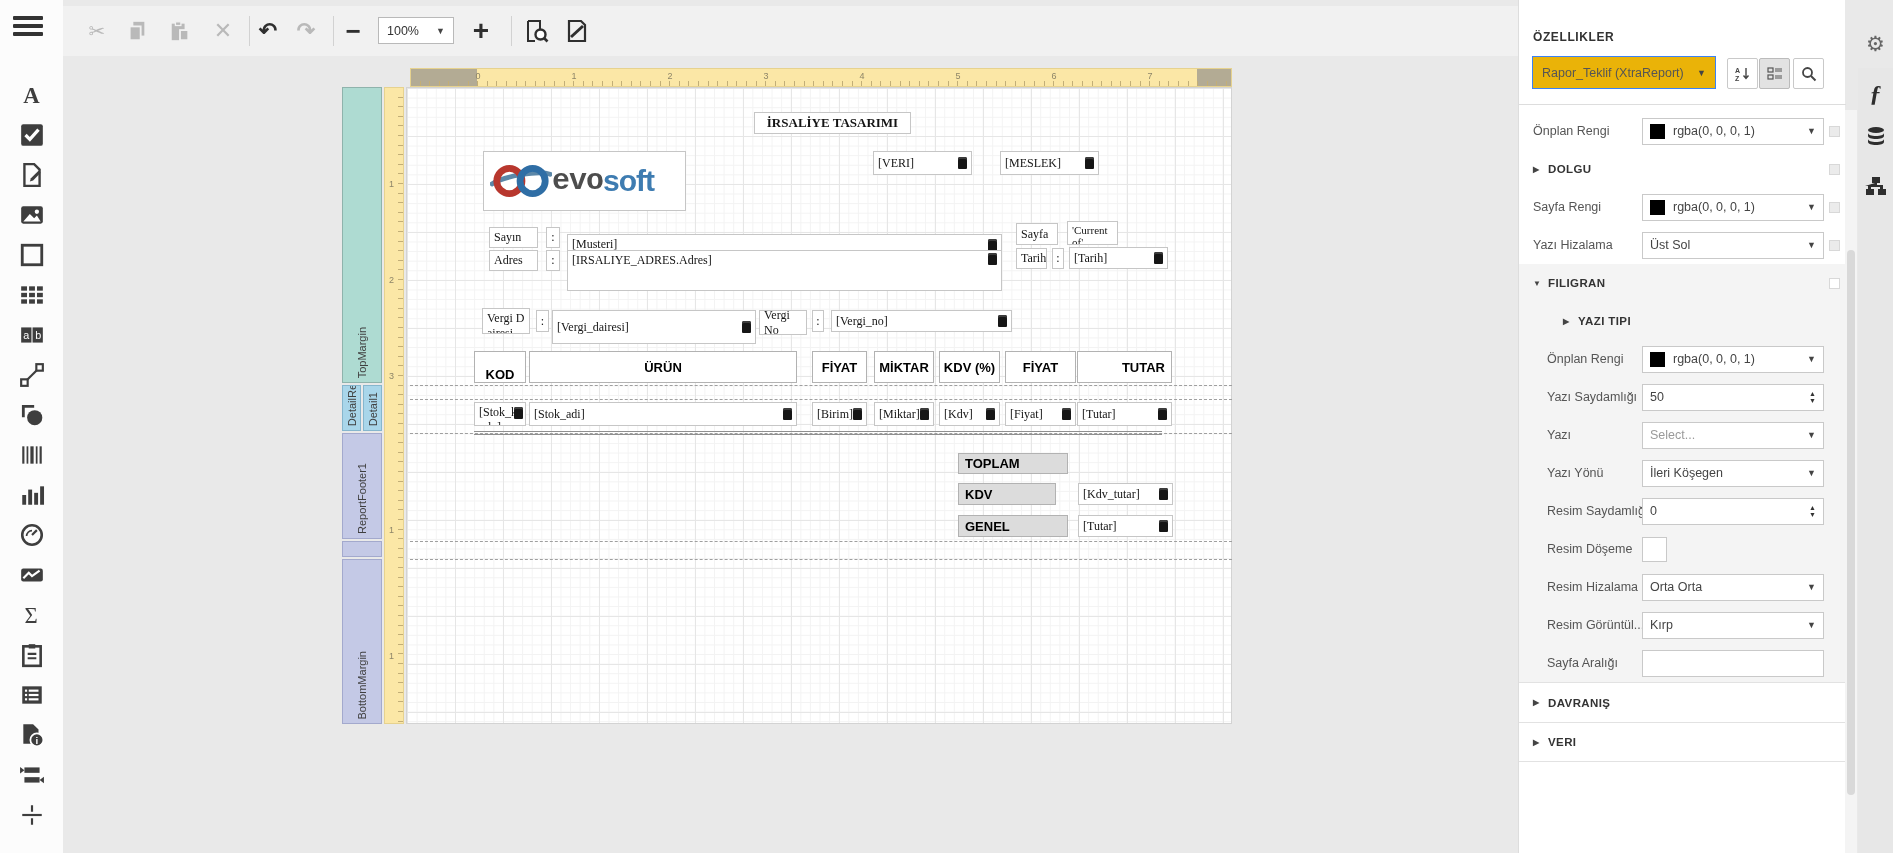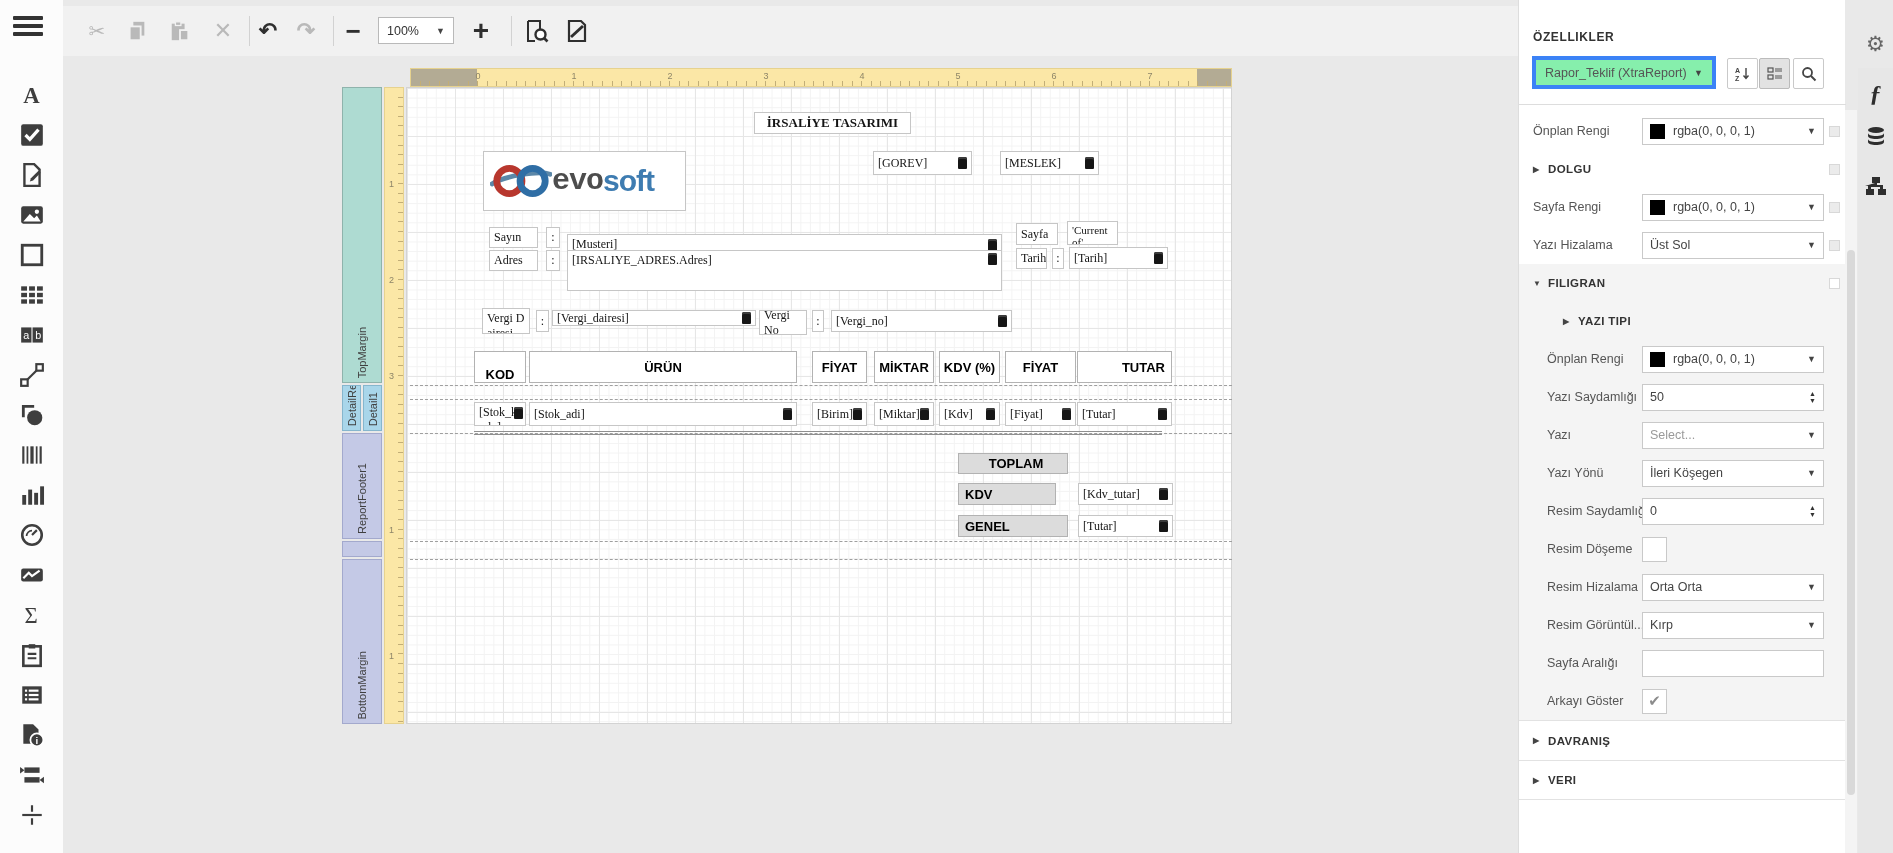--- a/index.html
+++ b/index.html
@@ -49,21 +49,21 @@
   .wrap2{white-space:normal;word-break:break-all;line-height:14px;align-items:flex-start;padding-top:2px;}
   #lineel{position:absolute;left:474px;top:431px;width:688px;height:4px;border-top:1px solid #8f8f8f;border-bottom:1px solid #8f8f8f;box-sizing:border-box;}
   
   #logobox{position:absolute;left:483px;top:151px;width:203px;height:60px;background:#fff;border:1px solid #c6c6c6;box-sizing:border-box;
            display:flex;align-items:center;padding-left:6px;overflow:hidden;}
   #logobox .evo{font-size:30px;font-weight:bold;color:#4d4d4d;letter-spacing:-1px;font-family:Liberation Mono, monospace;}
   #logobox .soft{font-size:30px;font-weight:bold;color:#3e7cb1;letter-spacing:-1px;}
   
   #panel{position:absolute;left:1518px;top:0;width:327px;height:853px;background:#fff;border-left:1px solid #ddd;box-sizing:border-box;}
   #ptitle{position:absolute;left:14px;top:30px;font-size:12px;font-weight:bold;color:#333;letter-spacing:.6px;}
-  #psel{position:absolute;left:13px;top:56px;width:184px;height:33px;border:4px solid #3b82f6;background:#86efac;display:flex;align-items:center;
+  #psel{position:absolute;left:13px;top:56px;width:184px;height:33px;border:1px solid #3b82f6;background:#eab308;display:flex;align-items:center;
         padding:0 9px;box-sizing:border-box;font-size:12.5px;color:#555;cursor:pointer;}
   #psel .dd{margin-left:auto;font-size:9px;color:#444;}
   .pbtn{position:absolute;top:58px;width:29px;height:29px;border:1px solid #c9c9c9;border-radius:2px;background:#fff;display:flex;
         align-items:center;justify-content:center;cursor:pointer;}
   .pbtn.sel{background:#e2e2e2;border-color:#bbb;}
   #psep{position:absolute;left:0;top:104px;width:327px;height:1px;background:#ddd;}
   #pbody{position:absolute;left:0;top:112px;width:327px;}
   .prow{position:relative;height:38px;display:flex;align-items:center;padding-left:14px;box-sizing:border-box;}
   .plabel{flex:none;width:109px;font-size:12.5px;color:#555;overflow:hidden;white-space:nowrap;}
   .pctrl{flex:none;width:182px;height:27px;border:1px solid #c9c9c9;background:#fff;display:flex;align-items:center;
@@ -370,21 +370,21 @@
     <svg width="62" height="46" viewBox="0 0 64 46">
       <path d="M2 26 C14 18 50 12 62 16" stroke="#5b87a8" stroke-width="5" fill="none" stroke-linecap="round"></path>
       <circle cx="20" cy="23" r="13" stroke="#b8372e" stroke-width="7" fill="none"></circle>
       <circle cx="44" cy="23" r="13" stroke="#2f6ea5" stroke-width="7" fill="none"></circle>
     </svg>
     <span class="evo">evo</span>
       <span class="soft">soft</span>
   </div>
 
   <div class="fb" style="left:873px;top:151px;width:99px;height:24px;">
-      <span>[GOREV]</span>
+      <span>[VERI]</span>
       <span class="dbi"></span>
     </div>
   <div class="fb" style="left:1000px;top:151px;width:99px;height:24px;">
       <span>[MESLEK]</span>
       <span class="dbi"></span>
     </div>
 
   <div class="fb" style="left:489px;top:227px;width:49px;height:21px;">
       <span>Sayın</span>
     </div>
@@ -423,21 +423,21 @@
       <span>[Tarih]</span>
       <span class="dbi"></span>
     </div>
 
   <div class="fb wrap2" style="left:482px;top:308px;width:48px;height:26px;line-height:15px;">
       <span>Vergi Dairesi</span>
     </div>
   <div class="fb" style="left:536px;top:310px;width:13px;height:22px;justify-content:center;">
       <span>:</span>
     </div>
-  <div class="fb" style="left:552px;top:310px;width:204px;height:16px;">
+  <div class="fb" style="left:552px;top:310px;width:204px;height:34px;">
       <span>[Vergi_dairesi]</span>
       <span class="dbi"></span>
     </div>
   <div class="fb" style="left:759px;top:310px;width:48px;height:25px;">
       <span>Vergi No</span>
     </div>
   <div class="fb" style="left:812px;top:310px;width:12px;height:22px;justify-content:center;">
       <span>:</span>
     </div>
   <div class="fb" style="left:831px;top:310px;width:181px;height:22px;">
@@ -490,21 +490,21 @@
   <div class="fb" style="left:1005px;top:402px;width:71px;height:24px;">
       <span>[Fiyat]</span>
       <span class="dbi"></span>
     </div>
   <div class="fb" style="left:1077px;top:402px;width:95px;height:24px;">
       <span>[Tutar]</span>
       <span class="dbi"></span>
     </div>
   <div id="lineel"></div>
 
-  <div class="gl" style="left:958px;top:453px;width:110px;height:21px;justify-content:center;">
+  <div class="gl" style="left:958px;top:453px;width:110px;height:21px;">
       <span>TOPLAM</span>
     </div>
   <div class="gl" style="left:958px;top:483px;width:98px;height:22px;">
       <span>KDV</span>
     </div>
   <div class="fb" style="left:1078px;top:483px;width:95px;height:22px;">
       <span>[Kdv_tutar]</span>
       <span class="dbi"></span>
     </div>
   <div class="gl" style="left:958px;top:515px;width:110px;height:22px;">
@@ -664,24 +664,20 @@
             </span>
         </div>
 
         <div class="prow ind">
           <span class="plabel">Sayfa Aralığı</span>
           <span class="pctrl">
               <span></span>
             </span>
         </div>
 
-        <div class="prow ind">
-          <span class="plabel">Arkayı Göster</span>
-          <span class="pcheck">✔</span>
-        </div>
       </div>
 
       <div class="prow sect sect2">
         <span class="arrow">▶</span>
         <span>DAVRANIŞ</span>
       </div>
 
       <div class="prow sect sect2" style="border-bottom:1px solid #e2e2e2;">
         <span class="arrow">▶</span>
         <span>VERI</span>

